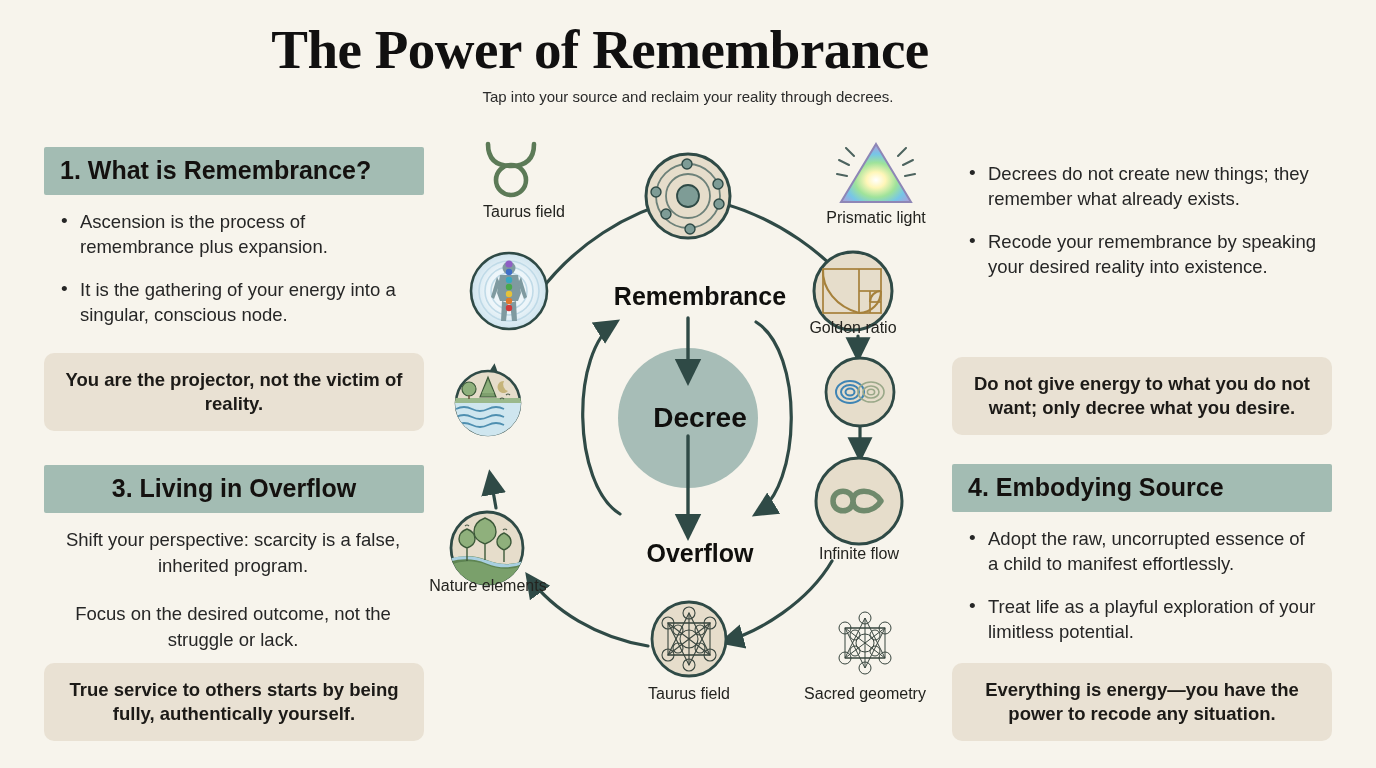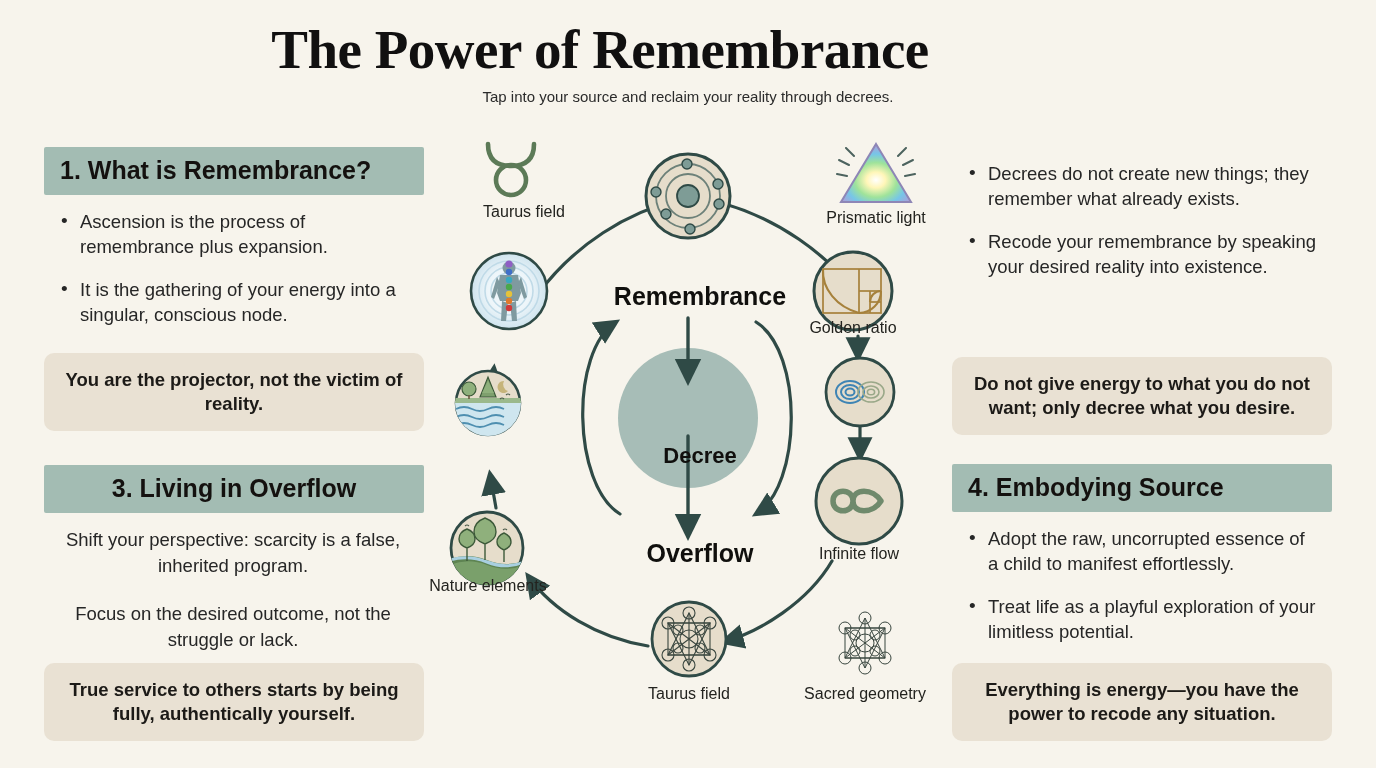--- a/index.html
+++ b/index.html
@@ -64,21 +64,21 @@
   .diagram svg{position:absolute;left:0;top:0;}
 
   .node-label{
     position:absolute;text-align:center;font-size:16px;color:#23231f;
     line-height:19px;width:160px;
   }
   .core-label{
     position:absolute;text-align:center;font-weight:700;color:#100f0d;width:300px;
   }
   .lbl-remembrance{font-size:25px;left:130px;top:146px;}
-  .lbl-decree{font-size:22px;left:130px;top:266px;margin-top:41px;}
+  .lbl-decree{font-size:28px;left:130px;top:266px;}
   .lbl-overflow{font-size:25px;left:130px;top:403px;}
 </style>
 </head>
 <body>
 
 <div class="page">
 
   <div class="title">The Power of Remembrance</div>
   <div class="subtitle">Tap into your source and reclaim your reality through decrees.</div>
 

